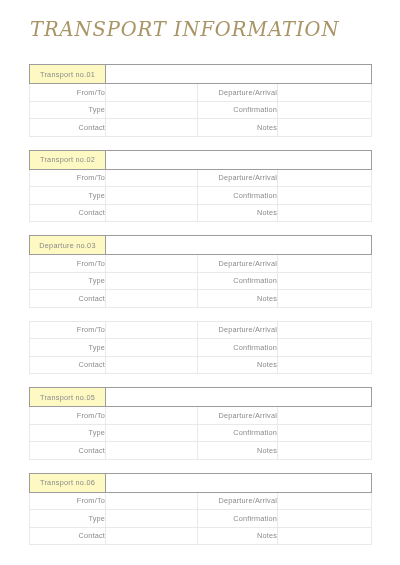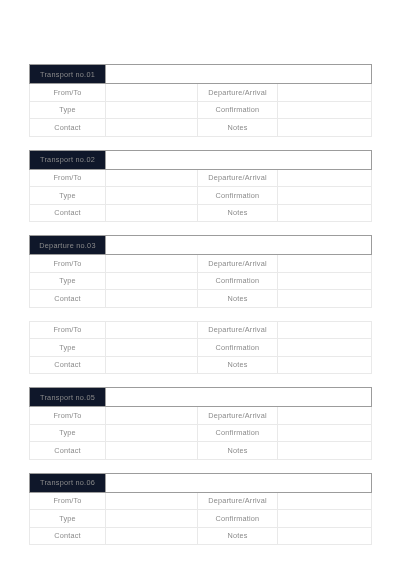--- a/index.html
+++ b/index.html
@@ -70,50 +70,51 @@
     border: 1px solid #9c9c9c;
     height: 18px;
     padding: 0;
   }
   tr.block-header td.head-label {
     text-align: center;
     vertical-align: middle;
     font-size: 7.3px;
     color: #8a8a8a;
     letter-spacing: 0.25px;
-    background: #0f172a;
+    background: #fef9c3;
   }
   tr.block-header td.head-blank {
     background: #ffffff;
   }
 
   
   tr.field-row td {
     border: 1px solid #e9e9e9;
     height: 16.5px;
     padding: 0;
     background: #ffffff;
   }
   tr.field-row td.field-label {
-    text-align: center;
+    text-align: right;
     vertical-align: middle;
     font-size: 7.3px;
     color: #8b8b8b;
     letter-spacing: 0.2px;
     white-space: nowrap;
   }
   tr.field-row td.field-value {
     background: #ffffff;
   }
 </style>
 </head>
 <body>
 
 <div class="page">
 
+  <div class="page-title">TRANSPORT INFORMATION</div>
 
   <div class="blocks">
       <div class="transport-block">
         <table class="transport-table">
           <colgroup>
             <col class="c1">
             <col class="c2">
             <col class="c3">
             <col class="c4">
           </colgroup>

